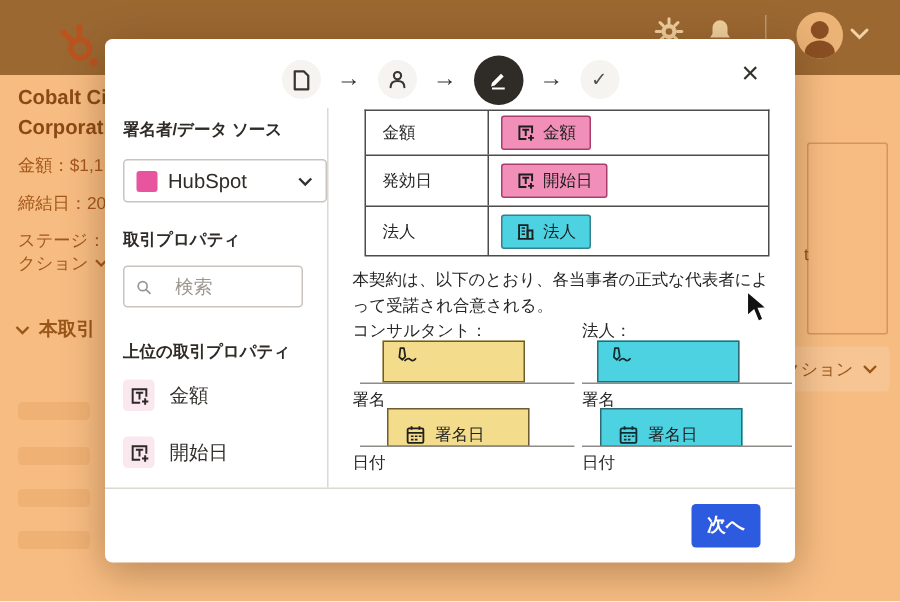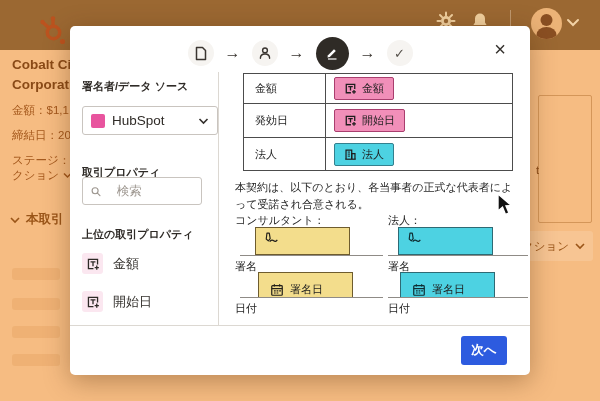--- a/index.html
+++ b/index.html
@@ -37,21 +37,21 @@
   .step-circle.active { width:33px; height:33px; background:#2f2b26; }
   .step-arrow { font-size:16px; color:#3a3530; line-height:1; }
   .step-check { font-size:13px; color:#56514b; font-weight:bold; }
   .modal-close { position:absolute; right:24px; top:13px; font-size:20px; color:#33302c; cursor:pointer; line-height:1; background:none; border:none; font-family:inherit; }
 
   .divider-v { position:absolute; left:148px; top:46px; height:253px; width:1px; background:#dcd8d2; }
   .footer-line { position:absolute; left:0; right:0; top:299px; height:1px; background:#dcd8d2; }
 
   
   .sb-heading { position:absolute; left:12px; font-size:11px; font-weight:bold; color:#2f2b27; white-space:nowrap; }
-  .h-signer { top:53px; } .h-props { top:139px; } .h-top { top:201px; }
+  .h-signer { top:53px; } .h-props { top:126px; } .h-top { top:201px; }
   .source-select { position:absolute; left:12px; top:80px; width:136px; height:29px; border:1px solid #c9c4bf; border-radius:3px;
                    display:flex; align-items:center; gap:7px; padding:0 8px; cursor:pointer; background:#fff; }
   .swatch { width:14px; height:14px; border-radius:2px; background:#e8549e; flex:0 0 auto; }
   .source-select .val { font-size:13.5px; color:#2f2b27; }
   .source-select svg { margin-left:auto; }
   .search-box { position:absolute; left:12px; top:151px; width:120px; height:28px; border:1px solid #c9c4bf; border-radius:3px;
                 display:flex; align-items:center; gap:16px; padding:0 8px; background:#fff; }
   .search-box input { border:none; outline:none; width:100%; font-size:12.5px; font-family:inherit; color:#55504a; background:transparent; }
   .search-box input::placeholder { color:#9d968f; }
   .prop-item { position:absolute; left:12px; display:flex; align-items:center; gap:10px; cursor:grab; }

